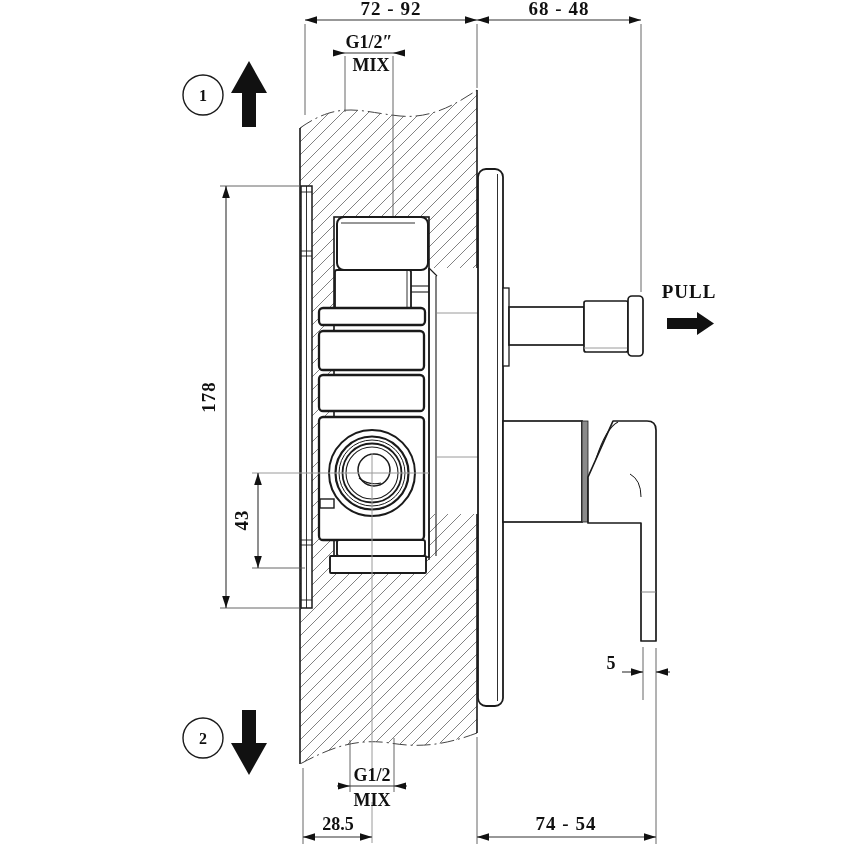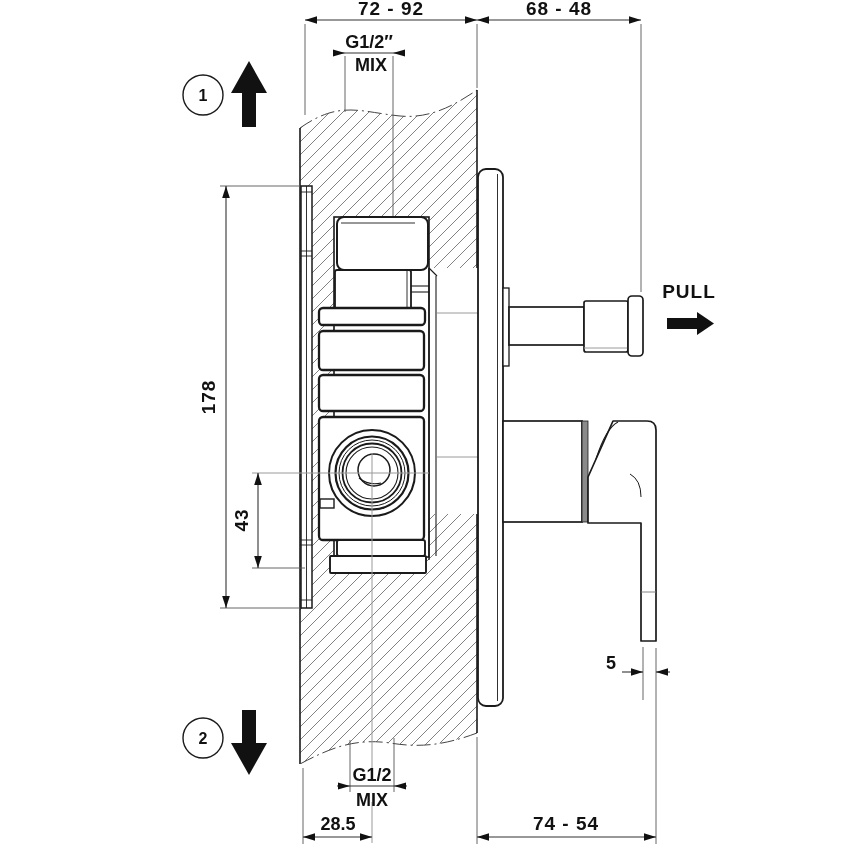--- a/index.html
+++ b/index.html
@@ -1,17 +1,17 @@
 <!DOCTYPE html>
 <html><head>
 <meta charset="utf-8">
 <style>
   html,body{margin:0;padding:0;background:#ffffff;}
   #stage{position:relative;width:850px;height:850px;background:#fff;overflow:hidden;
-         font-family:Liberation Sans, sans-serif;}
+         font-family:Liberation Serif, serif;}
   svg{display:block;}
   text{fill:#111;}
   .dim-text{font-size:19px;font-weight:bold;letter-spacing:1px;}
   .small-dim{font-size:18px;font-weight:bold;}
   .port-text{font-size:18px;font-weight:bold;}
   .marker-text{font-size:16px;font-weight:bold;}
   .pull-text{font-size:19px;font-weight:bold;letter-spacing:1px;}
   .outline{fill:#ffffff;stroke:#1a1a1a;}
   .thin{fill:none;stroke:#1a1a1a;}
   .dimline{stroke:#333;stroke-width:1.1;fill:none;}

